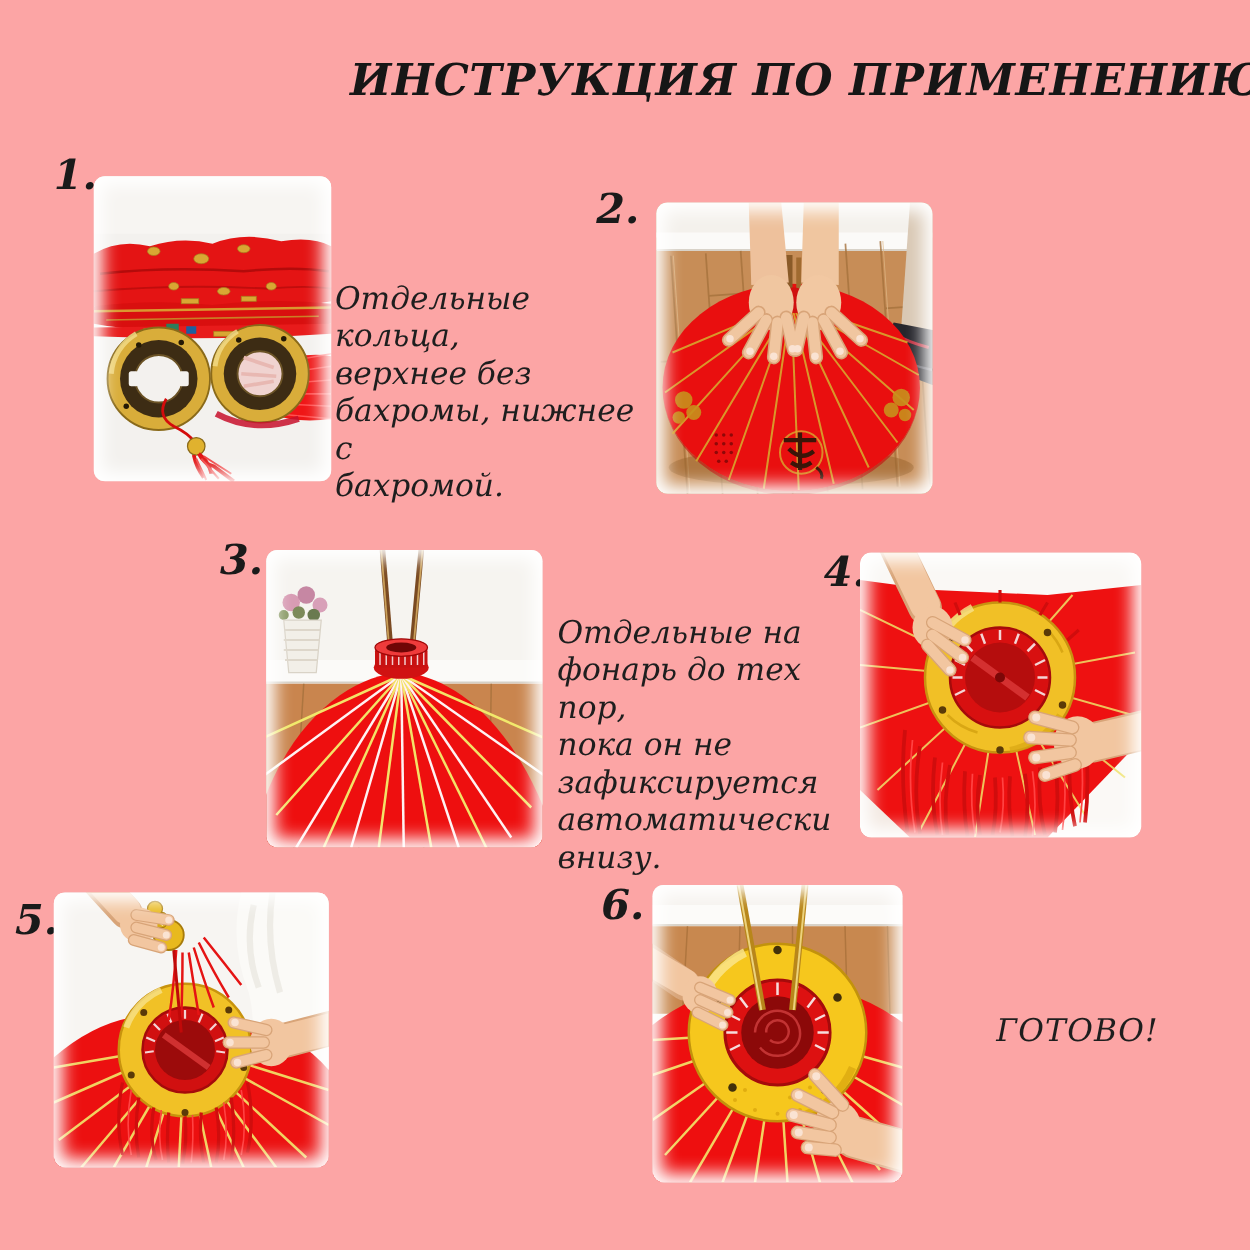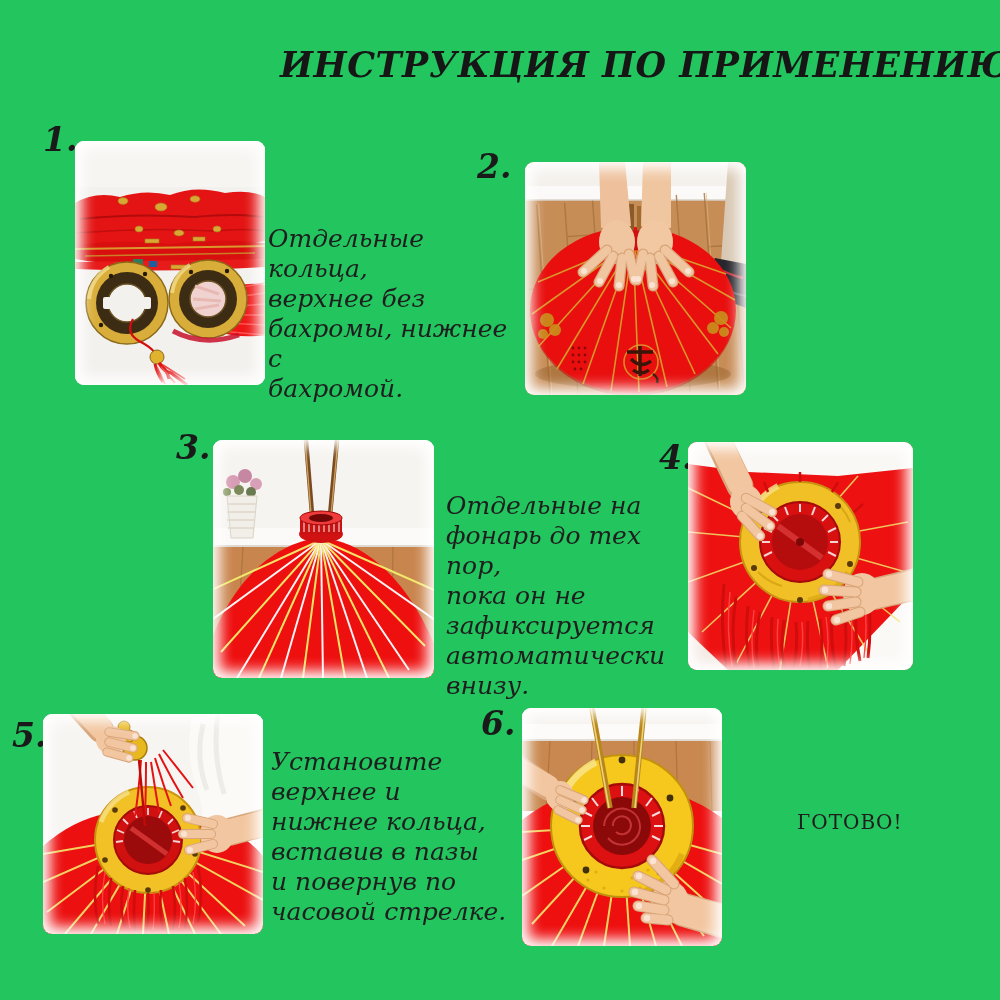--- a/index.html
+++ b/index.html
@@ -1,24 +1,24 @@
 <!DOCTYPE html>
 <html><head>
 <meta charset="utf-8">
 <style>
   html,body{margin:0;padding:0;background:#ffffff;}
-  .page{position:relative;width:1000px;height:1000px;background:#22c55e;
+  .page{position:relative;width:1000px;height:1000px;background:#fca5a5;
         font-family:"DejaVu Serif", serif;overflow:hidden;}
   .title{position:absolute;left:280px;top:44px;width:680px;margin:0;
          text-align:center;font-size:35px;font-weight:bold;font-style:italic;
          letter-spacing:.5px;color:#161616;white-space:nowrap;}
   .num{position:absolute;font-size:33px;font-weight:bold;font-style:italic;color:#1a1a1a;}
   .txt{position:absolute;font-size:25px;font-style:italic;color:#1e1e1e;
        line-height:30px;white-space:pre-line;}
-  .done{position:absolute;font-size:20px;color:#1e1e1e;letter-spacing:1px;}
+  .done{position:absolute;font-size:25px;font-style:italic;color:#1e1e1e;letter-spacing:1px;}
   .photo{position:absolute;border-radius:9px;overflow:hidden;background:#f6f4f1;}
   .photo svg{display:block;}
   .photo::after{content:"";position:absolute;inset:0;border-radius:9px;
         box-shadow:inset 0 0 14px 7px #ffffff;pointer-events:none;}
   
   .n1{left:43px;top:120px;}  .p1{left:75px; top:141px;width:190px;height:244px;}
   .t1{left:268px;top:224px;width:255px;}
   .n2{left:477px;top:147px;} .p2{left:525px;top:162px;width:221px;height:233px;}
   .t2{left:751px;top:156px;width:248px;}
   .n3{left:176px;top:428px;} .p3{left:213px;top:440px;width:221px;height:238px;}
@@ -577,26 +577,20 @@
           <path d="M170,110 L144,104"></path>
             <path d="M168,120 L140,120"></path>
             <path d="M170,130 L146,136"></path>
         </g>
         <circle cx="145" cy="104" r="3" fill="#fae3d3"></circle>
           <circle cx="141" cy="120" r="3" fill="#fae3d3"></circle>
           <circle cx="147" cy="136" r="3" fill="#fae3d3"></circle>
       </g>
     </svg>
   </div>
-  <div class="txt t5">Установите
-верхнее и
-нижнее кольца,
-вставив в пазы
-и повернув по
-часовой стрелке.</div>
 
   <div class="num n6">6.</div>
   <div class="photo p6">
     <svg width="200" height="238" viewBox="0 0 200 238">
       <rect width="200" height="238" fill="#f6f3ef"></rect>
       <rect y="16" width="200" height="16" fill="#fcfbf9"></rect>
       <line x1="0" y1="32" x2="200" y2="32" stroke="#d8d2c8" stroke-width="1.5"></line>
       <rect y="33" width="200" height="70" fill="#c8884f"></rect>
       <g stroke="#a9713a" stroke-width="1.2" opacity=".8">
         <line x1="28" y1="33" x2="24" y2="103"></line>

